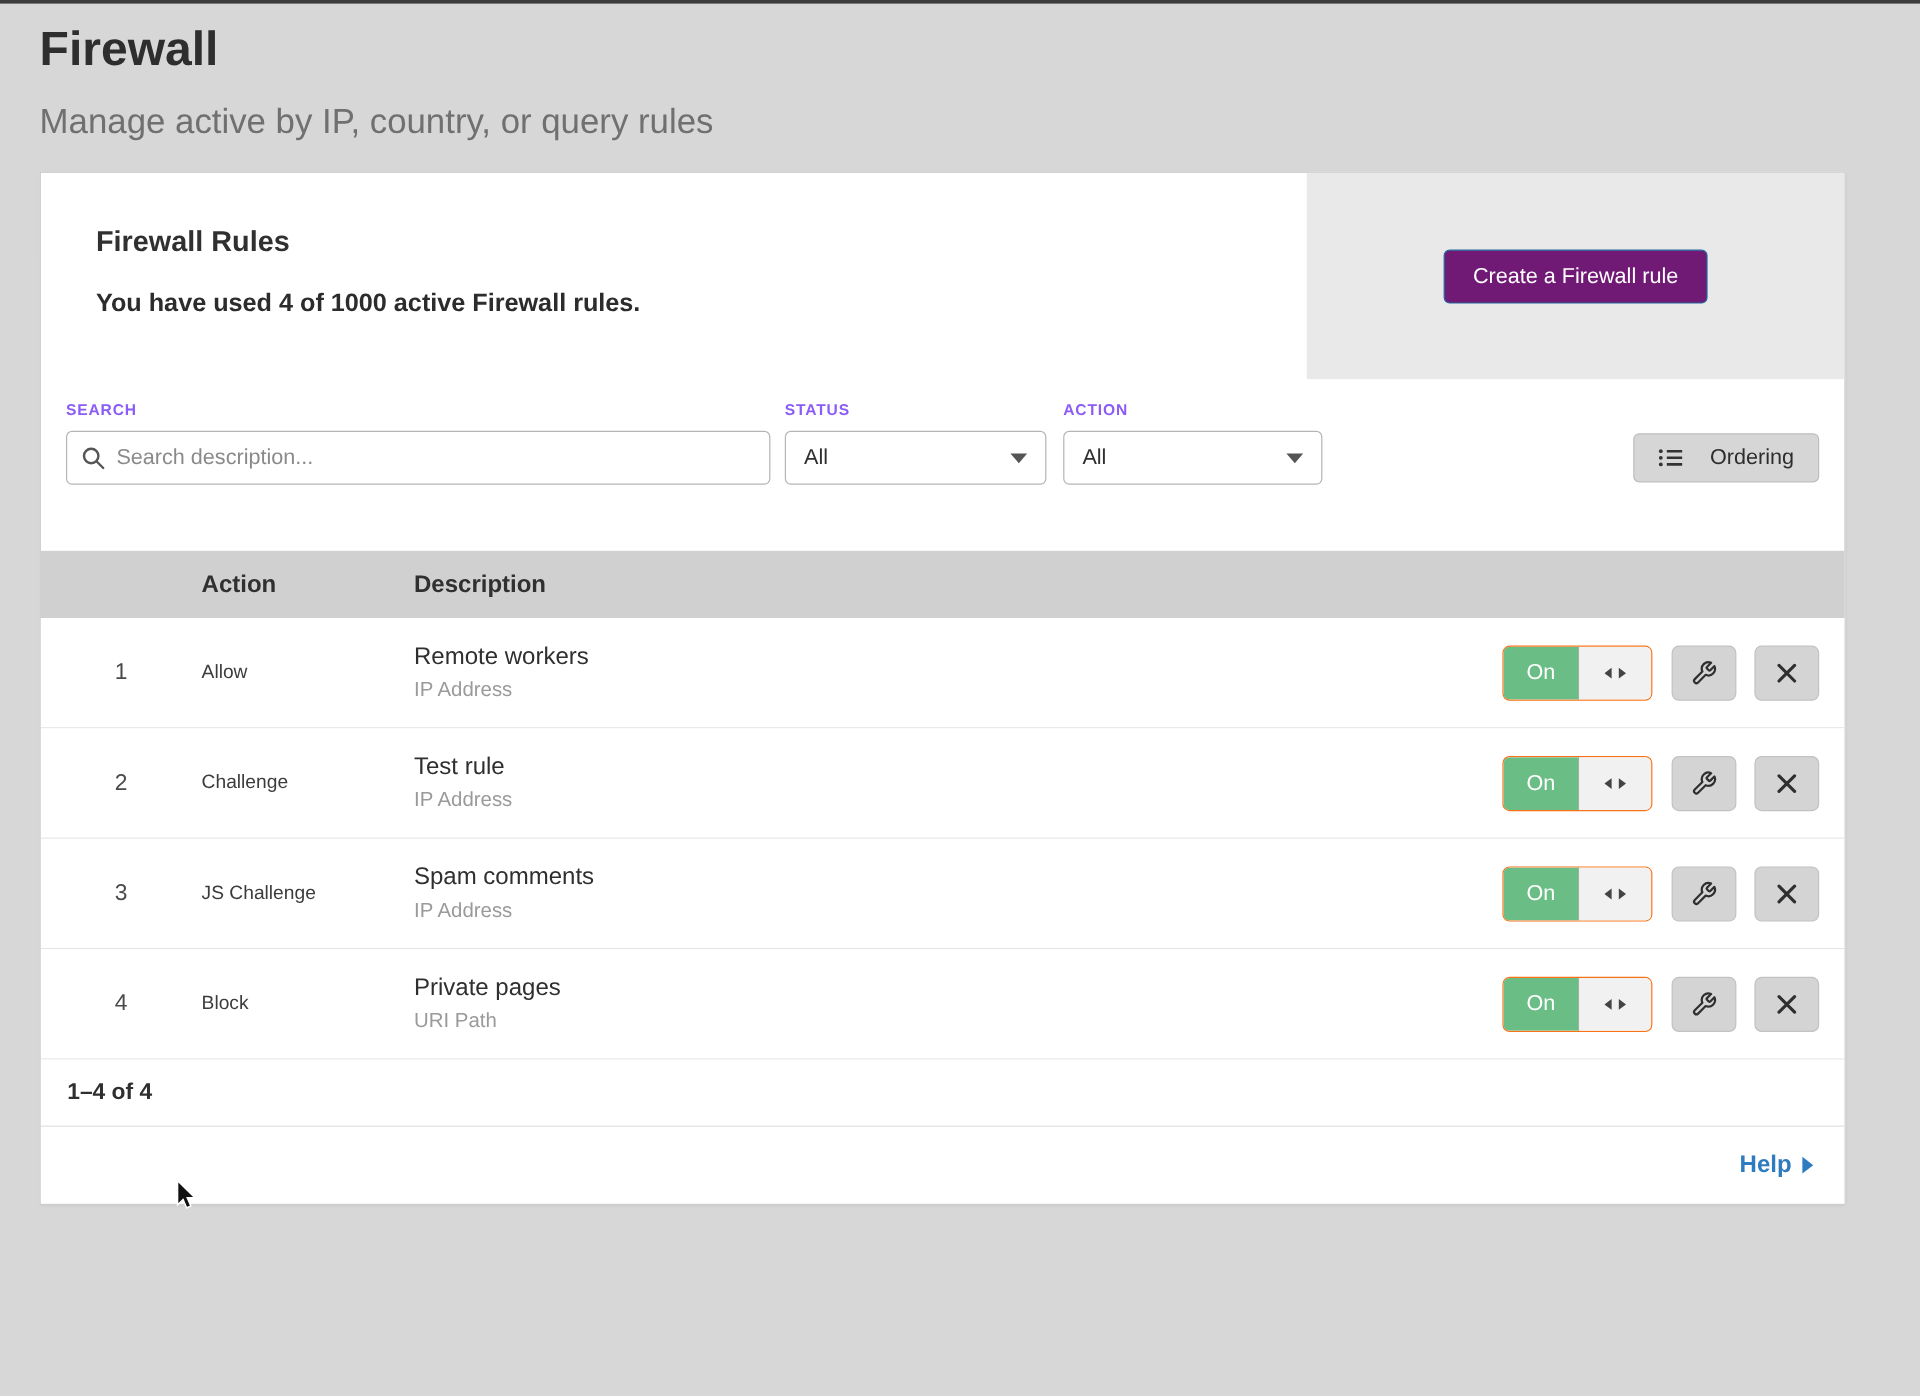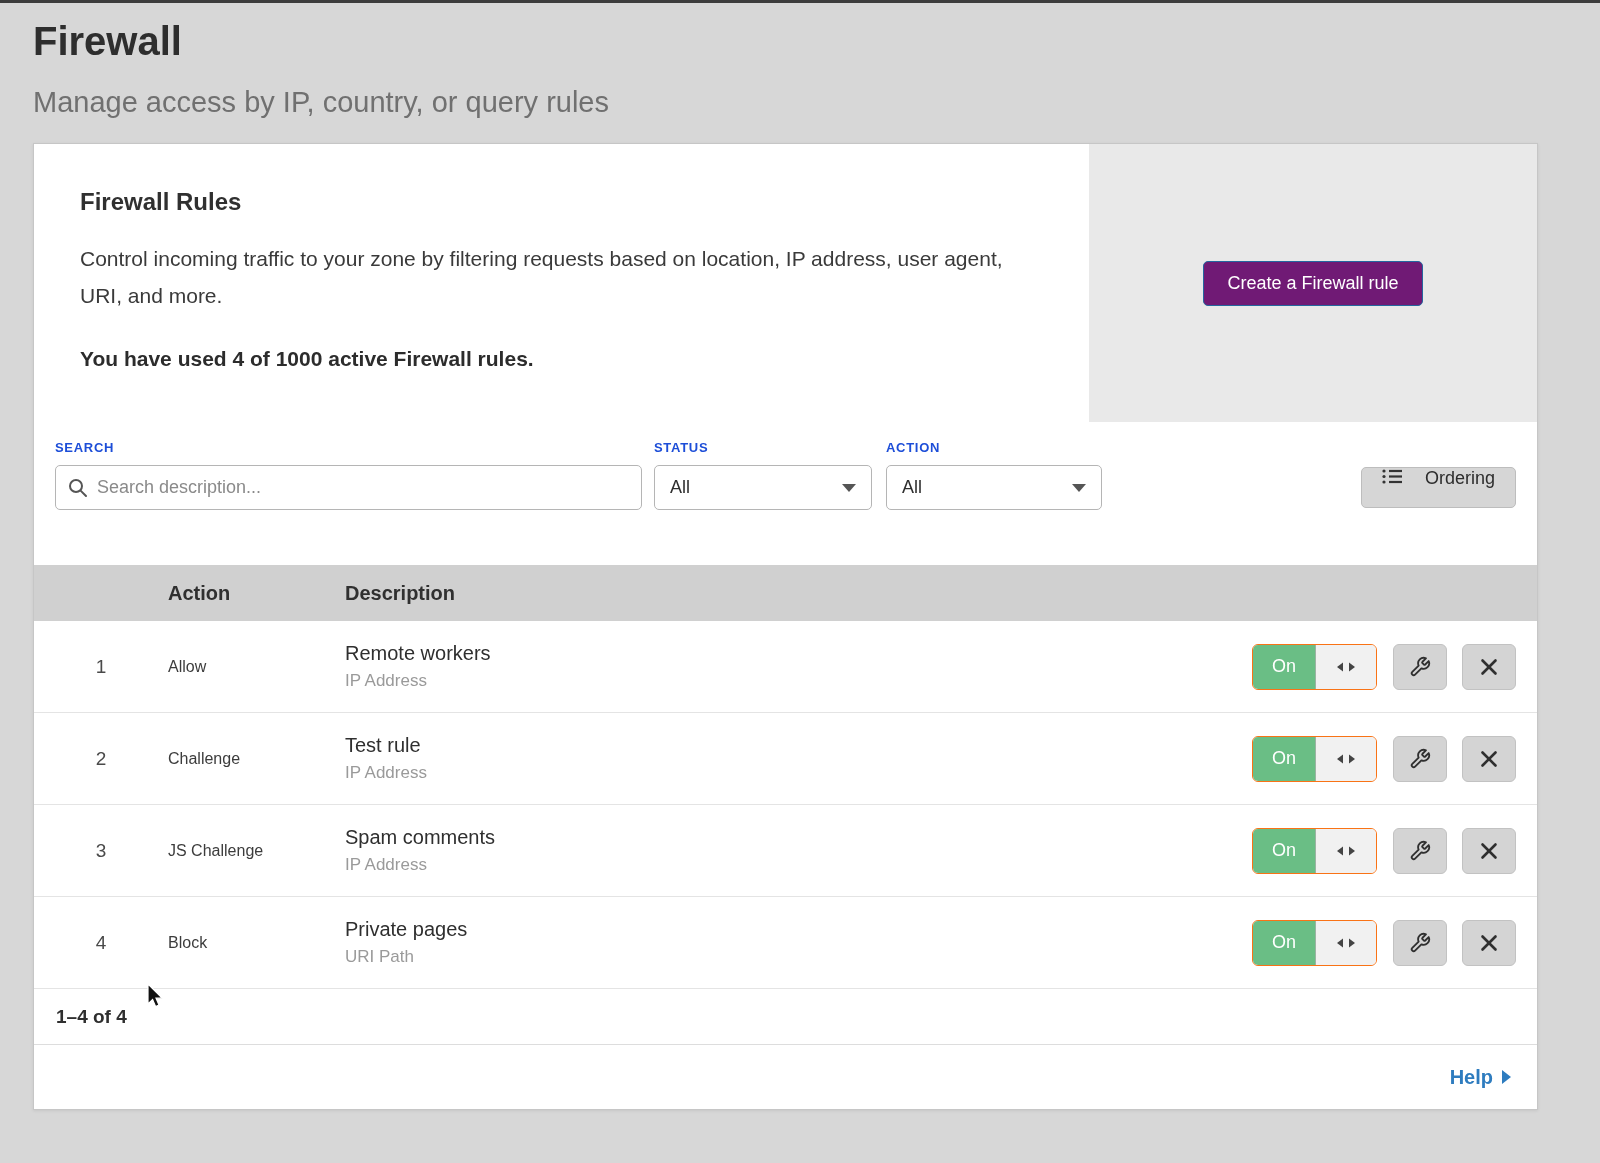--- a/index.html
+++ b/index.html
@@ -45,21 +45,21 @@
     font-weight: 500;
     padding: 11px 23px;
     cursor: pointer;
   }
 
   
   .filters { display: flex; align-items: flex-end; padding: 18px 21px 55px 21px; }
   .filter-group { display: flex; flex-direction: column; }
   .filter-label {
     font-size: 13px; font-weight: 700; letter-spacing: 0.7px;
-    color: #1d4ed8; margin-bottom: 10px; text-transform: uppercase;
+    color: #8b5cf6; margin-bottom: 10px; text-transform: uppercase;
   }
   .search-wrap {
     width: 587px; height: 45px;
     border: 1px solid #b5b5b5; border-radius: 5px; background: #fff;
     display: flex; align-items: center; padding: 0 12px; gap: 9px;
   }
   .search-wrap input {
     border: none; outline: none; flex: 1; font-family: inherit;
     font-size: 18px; color: #444; background: transparent;
   }
@@ -69,21 +69,21 @@
     display: flex; align-items: center; justify-content: space-between;
     padding: 12px 15px; font-size: 18px; color: #2f2f2f; cursor: pointer;
   }
   .select-status { width: 218px; margin-left: 12px; }
   .select-action { width: 216px; margin-left: 14px; }
   .chev { width: 0; height: 0; border-left: 7px solid transparent; border-right: 7px solid transparent; border-top: 8px solid #555; }
   .ordering-btn {
     margin-left: auto; height: 41px; margin-bottom: 2px;
     background: #d6d6d6; border: 1px solid #bdbdbd; border-radius: 5px;
     font-family: inherit; font-size: 18px; color: #2d2d2d;
-    display: flex; align-items: flex-start; gap: 23px; padding: 0 20px; cursor: pointer;
+    display: flex; align-items: center; gap: 23px; padding: 0 20px; cursor: pointer;
   }
 
   
   .thead {
     height: 56px; background: #d0d0d0;
     display: flex; align-items: center;
     font-size: 20px; font-weight: 700; color: #303030;
   }
   .col-num { width: 134px; text-align: center; flex-shrink: 0; }
   .col-action { width: 177px; flex-shrink: 0; }
@@ -137,29 +137,28 @@
 
   .cursor { position: absolute; left: 143px; top: 978px; pointer-events: none; }
 </style>
 </head>
 <body>
 
 <div class="top-strip"></div>
 
 <div class="page-head">
   <div class="page-title">Firewall</div>
-  <div class="page-subtitle">Manage access by IP, country, or query rules</div>
+  <div class="page-subtitle">Manage active by IP, country, or query rules</div>
 </div>
 
 <div class="card">
 
   <div class="card-top">
     <div class="card-intro">
       <div class="card-heading">Firewall Rules</div>
-      <p class="card-description">Control incoming traffic to your zone by filtering requests based on location, IP address, user agent, URI, and more.</p>
       <p class="usage-note">You have used 4 of 1000 active Firewall rules.</p>
     </div>
     <div class="card-aside">
       <button class="create-btn">Create a Firewall rule</button>
     </div>
   </div>
 
   <div class="filters">
     <div class="filter-group">
       <div class="filter-label">SEARCH</div>

